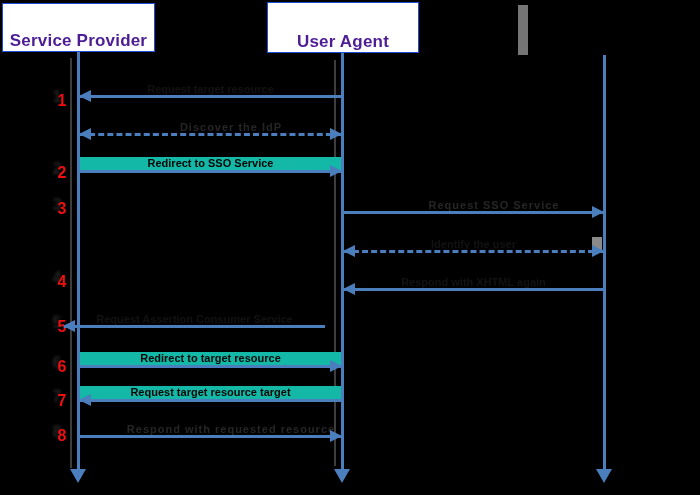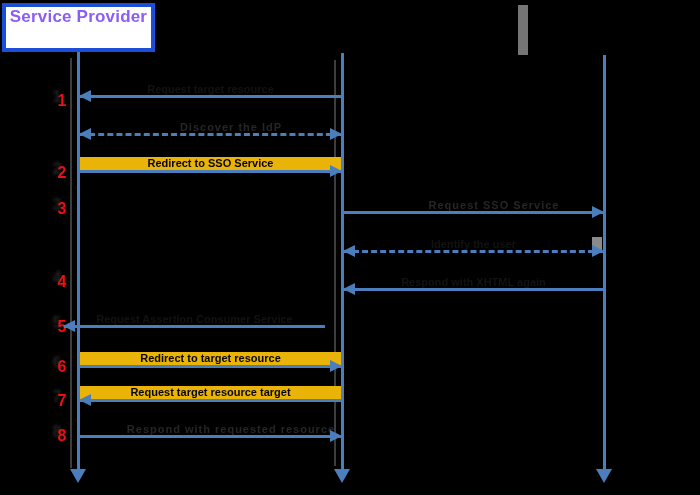--- a/index.html
+++ b/index.html
@@ -2,23 +2,23 @@
 <html><head>
 <meta charset="utf-8">
 <style>
   html,body{margin:0;padding:0;background:#000;}
   .stage{
     position:relative;width:700px;height:495px;background:#000;overflow:hidden;
     font-family:"Liberation Sans", sans-serif;
   }
   
   .actor{
-    position:absolute;background:#ffffff;border:4px solid #1d4ed8;
-    display:flex;align-items:flex-start;justify-content:center;
-    font-weight:bold;font-size:17px;color:#8b5cf6;box-sizing:border-box;
+    position:absolute;background:#ffffff;border:1px solid #1d4ed8;
+    display:flex;align-items:flex-end;justify-content:center;
+    font-weight:bold;font-size:17px;color:#4c1d95;box-sizing:border-box;
     letter-spacing:.2px;
   }
   .actor-shadow{position:absolute;background:#757575;}
   
   .lifeline{position:absolute;width:3px;background:#4a7ebd;}
   .lifeline-shadow{position:absolute;width:2px;background:#3d3d3d;}
   .lifeline-end{
     position:absolute;width:0;height:0;
     border-left:8px solid transparent;border-right:8px solid transparent;
     border-top:14px solid #4a7ebd;
@@ -32,21 +32,21 @@
   .msg.solid .ah{top:-5px;}
   .msg.dashed .ah{top:-8px;}
   .ah.l{left:-1px;border-right:12px solid #4a7ebd;}
   .ah.r{right:-1px;border-left:12px solid #4a7ebd;}
   
   .lbl{
     position:absolute;bottom:3px;left:0;right:0;text-align:center;
     font-weight:bold;font-size:11px;white-space:nowrap;overflow:hidden;
   }
   .lbl.band{
-    height:13px;line-height:13px;background:#eab308;color:#060606;
+    height:13px;line-height:13px;background:#14b8a6;color:#060606;
     filter:blur(.35px);
   }
   .lbl.dim{color:#262626;letter-spacing:1px;padding-left:41px;}
   .lbl.hid{color:#121212;}
   
   .num{
     position:absolute;left:52px;width:20px;text-align:center;
     color:#ee1010;font-weight:bold;font-size:16px;
     text-shadow:-5px -4px 3px rgba(125,125,125,.30);
   }
@@ -54,20 +54,23 @@
 </style>
 </head>
 <body>
 
 <div class="stage">
 
   <div class="actor-shadow" style="left:518px;top:5px;width:10px;height:50px;"></div>
 
   <div class="actor" style="left:2px;top:3px;width:153px;height:49px;">
     <span>Service Provider</span>
+  </div>
+  <div class="actor" style="left:267px;top:2px;width:152px;height:51px;">
+    <span>User Agent</span>
   </div>
 
   <div class="lifeline-shadow" style="left:70px;top:58px;height:410px;"></div>
   <div class="lifeline-shadow" style="left:334px;top:60px;height:406px;"></div>
 
   <div class="lifeline" style="left:77px;top:52px;height:419px;"></div>
   <div class="lifeline" style="left:341px;top:53px;height:418px;"></div>
   <div class="lifeline" style="left:603px;top:55px;height:416px;"></div>
 
   <div class="lifeline-end" style="left:70px;top:469px;"></div>

